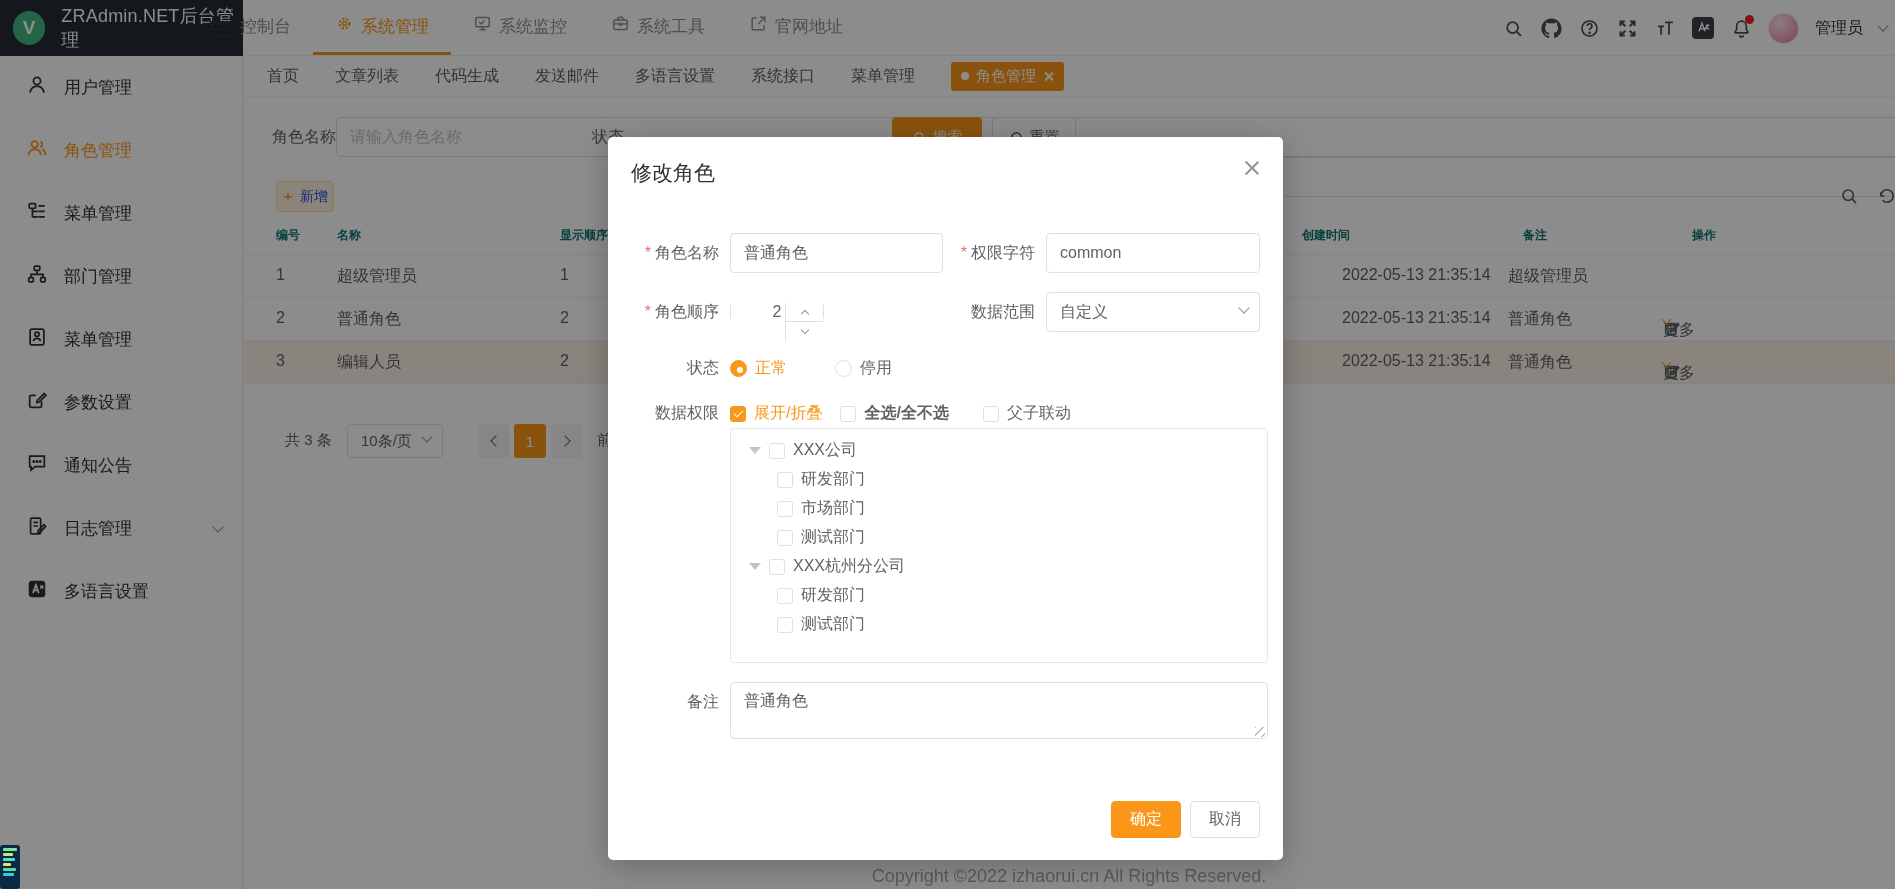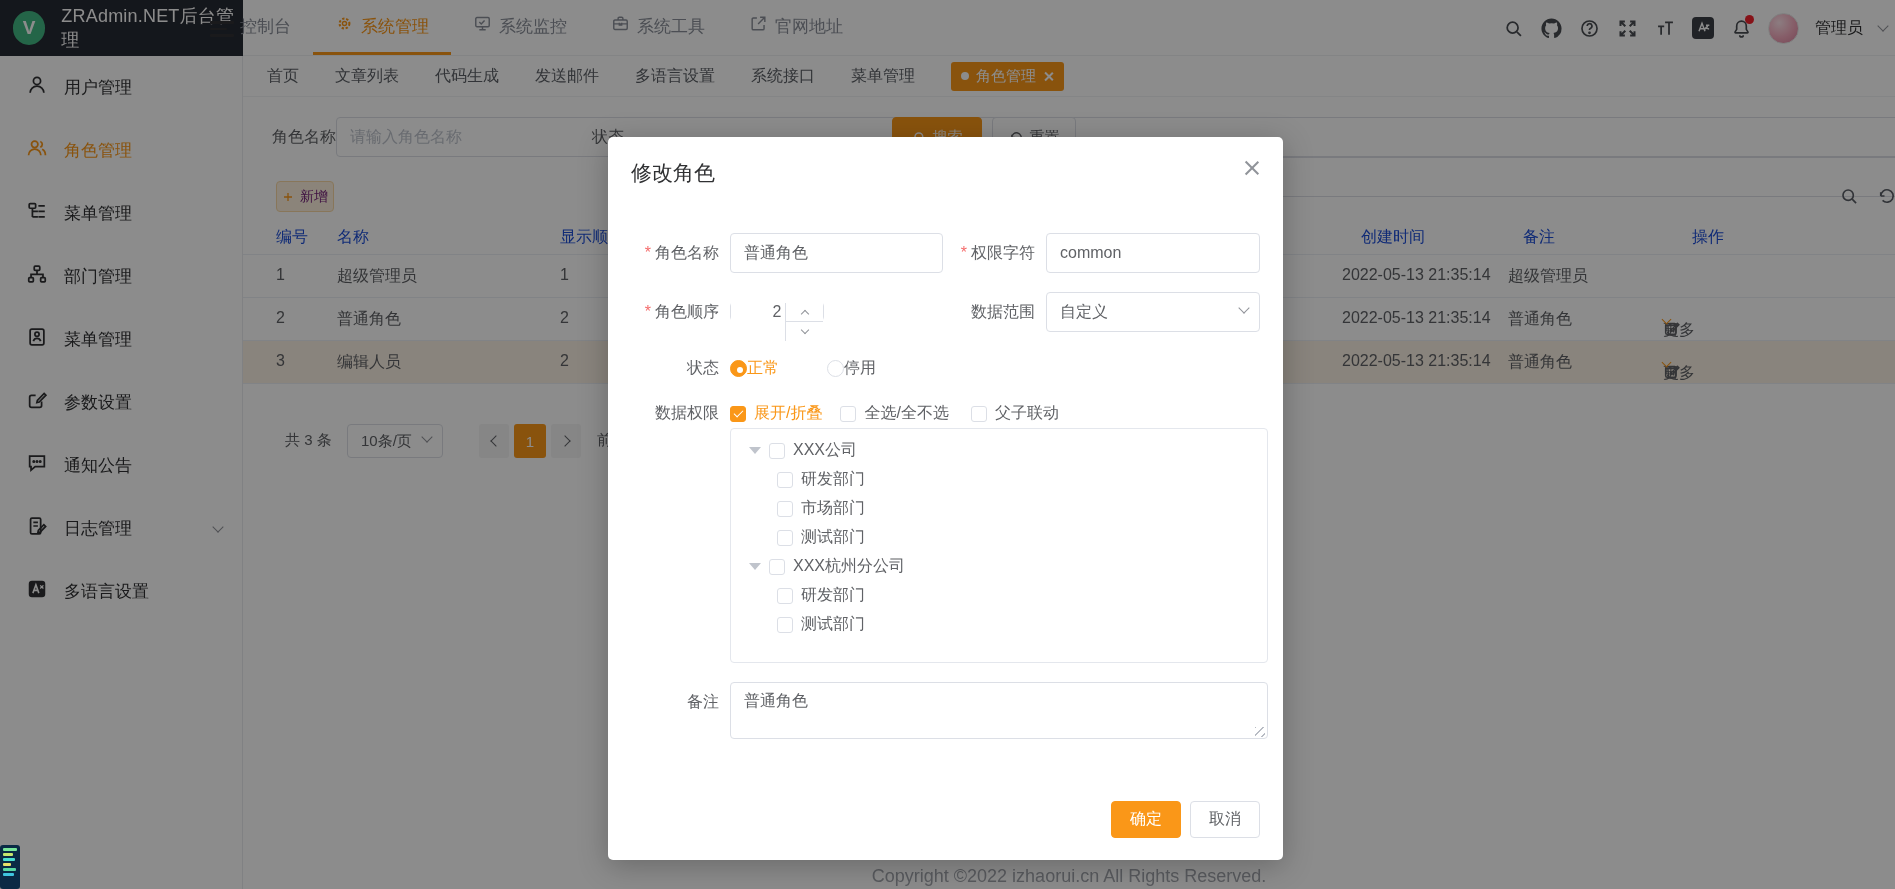--- a/index.html
+++ b/index.html
@@ -50,30 +50,30 @@
   .lbl { font-size:16px; color:#606266; }
   .search-row { position:absolute; top:20px; left:0; height:40px; width:100%; }
   .search-row > * { position:absolute; top:0; }
   .txt-input { height:40px; border:1px solid #dcdfe6; border-radius:4px; background:#fff; font-size:16px; color:#606266; padding:0 13px; font-family:inherit; outline:none; width:100%; }
   .txt-input::placeholder { color:#bfc4cd; }
   .sel-wrap { position:relative; }
   .sel-arrow { position:absolute; right:12px; top:16px; }
   .btn { display:inline-flex; align-items:center; justify-content:center; gap:6px; border-radius:4px; font-size:15px; cursor:pointer; border:1px solid transparent; font-family:inherit; }
   .btn-primary { background:#fa9718; color:#fff; border-color:#fa9718; }
   .btn-plain { background:#fff; color:#606266; border-color:#dcdfe6; }
-  .btn-soft { background:#fdf1df; color:#701a75; border-color:#f8d8a5;font-family:Liberation Mono, monospace; }
+  .btn-soft { background:#fdf1df; color:#1d4ed8; border-color:#f8d8a5;font-family:Liberation Mono, monospace; }
   .btn svg { width:15px; height:15px; }
 
   .toolbar-row { position:absolute; top:84px; left:0; width:100%; height:31px; }
   .gicon { position:absolute; width:20px; height:20px; color:#5a5e66; cursor:pointer; }
   .gicon svg { width:20px; height:20px; }
 
   .table { position:absolute; top:123px; left:0; width:1652px; }
   .t-head { position:relative; height:35px; border-bottom:1px solid #ebeef5; }
-  .t-head span { position:absolute; top:7px; font-size:16px; color:#1d4ed8; font-weight:normal; white-space:nowrap; }
+  .t-head span { position:absolute; top:7px; font-size:12px; color:#0f766e; font-weight:bold; white-space:nowrap; }
   .t-row { position:relative; height:43px; border-bottom:1px solid #ebeef5; }
   .t-row span { position:absolute; top:11px; font-size:16px; color:#606266; white-space:nowrap; }
   .t-row.hl { background:#faf0e3; }
   .ops { position:absolute; left:1420px; top:11px; display:flex; align-items:center; gap:15px; }
   .op-ic { width:18px; height:18px; color:#fa9718; cursor:pointer; }
   .op-ic svg { width:18px; height:18px; }
   .more-link { color:#fa9718 !important; position:static !important; cursor:pointer; display:flex; align-items:center; gap:5px; font-size:16px; }
   .more-link .chev { border-color:#fa9718; width:7px; height:7px; }
 
   .pagination { position:absolute; top:327px; left:0; height:34px; width:100%; }
@@ -112,21 +112,21 @@
   .f-field { width:216px; position:relative; }
   .f-field2 { width:217px; position:relative; }
 
   .num-input { width:133px; height:40px; border:1px solid #dcdfe6; border-radius:4px; position:relative; }
   .num-input input { width:92px; height:38px; border:none; outline:none; text-align:center; font-size:16px; color:#606266; font-family:inherit; }
   .num-steps { position:absolute; right:0; top:0; width:38px; height:38px; border-left:1px solid #dcdfe6; }
   .num-up,.num-down { height:19px; display:flex; align-items:center; justify-content:center; cursor:pointer; }
   .num-up { border-bottom:1px solid #dcdfe6; }
   .num-steps .chev { width:6px; height:6px; border-width:1.4px; }
 
-  .radio { display:flex; align-items:center; cursor:pointer; }
+  .radio { display:flex; align-items:center; gap:8px; cursor:pointer; }
   .radio-dot { width:17px; height:17px; border-radius:50%; border:1px solid #dcdfe6; background:#fff; position:relative; flex:none; }
   .radio.checked .radio-dot { background:#fa9718; border-color:#fa9718; }
   .radio.checked .radio-dot::after { content:""; position:absolute; left:5.5px; top:5.5px; width:6px; height:6px; border-radius:50%; background:#fff; }
   .radio .r-lbl { font-size:16px; color:#606266; }
   .radio.checked .r-lbl { color:#fa9718; }
 
   .cbx { display:flex; align-items:center; gap:8px; cursor:pointer; }
   .cb-box { width:16px; height:16px; border:1px solid #dcdfe6; border-radius:3px; background:#fff; position:relative; flex:none; }
   .cbx.checked .cb-box { background:#fa9718; border-color:#fa9718; }
   .cbx.checked .cb-box::after { content:""; position:absolute; left:4.6px; top:1.6px; width:4px; height:8px; border-right:1.8px solid #fff; border-bottom:1.8px solid #fff; transform:rotate(45deg); }
@@ -374,21 +374,21 @@
             <path d="M4.5 12a7.5 7.5 0 1 1 2.2 5.3M4.5 12V7.5M4.5 12H9"></path>
           </svg></span>
     </div>
 
     <div class="table">
       <div class="t-head">
         <span style="left:33px;">编号</span>
         <span style="left:94px;">名称</span>
         <span style="left:317px;">显示顺序</span>
         <span style="left:1004px;">个数</span>
-        <span style="left:1118px;text-align:right;">创建时间</span>
+        <span style="left:1059px;text-align:right;">创建时间</span>
         <span style="left:1280px;">备注</span>
         <span style="left:1449px;">操作</span>
       </div>
       <div class="t-row">
         <span style="left:33px;">1</span>
         <span style="left:94px;">超级管理员</span>
         <span style="left:317px;">1</span>
         <span style="left:1099px;">2022-05-13 21:35:14</span>
         <span style="left:1265px;">超级管理员</span>
       </div>
@@ -500,21 +500,21 @@
           <span class="r-lbl">停用</span>
         </span>
       </div>
 
       <div class="f-row" style="margin-bottom:4px;">
         <span class="f-label">数据权限</span>
         <span class="cbx checked" style="margin-right:18px;">
           <span class="cb-box"></span>
           <span class="c-lbl">展开/折叠</span>
         </span>
-        <span class="cbx" style="margin-right:22px;">
+        <span class="cbx" style="margin-right:34px;font-weight:bold;">
           <span class="cb-box"></span>
           <span class="c-lbl">全选/全不选</span>
         </span>
         <span class="cbx">
           <span class="cb-box"></span>
           <span class="c-lbl">父子联动</span>
         </span>
       </div>
 
       <div class="tree-box">

